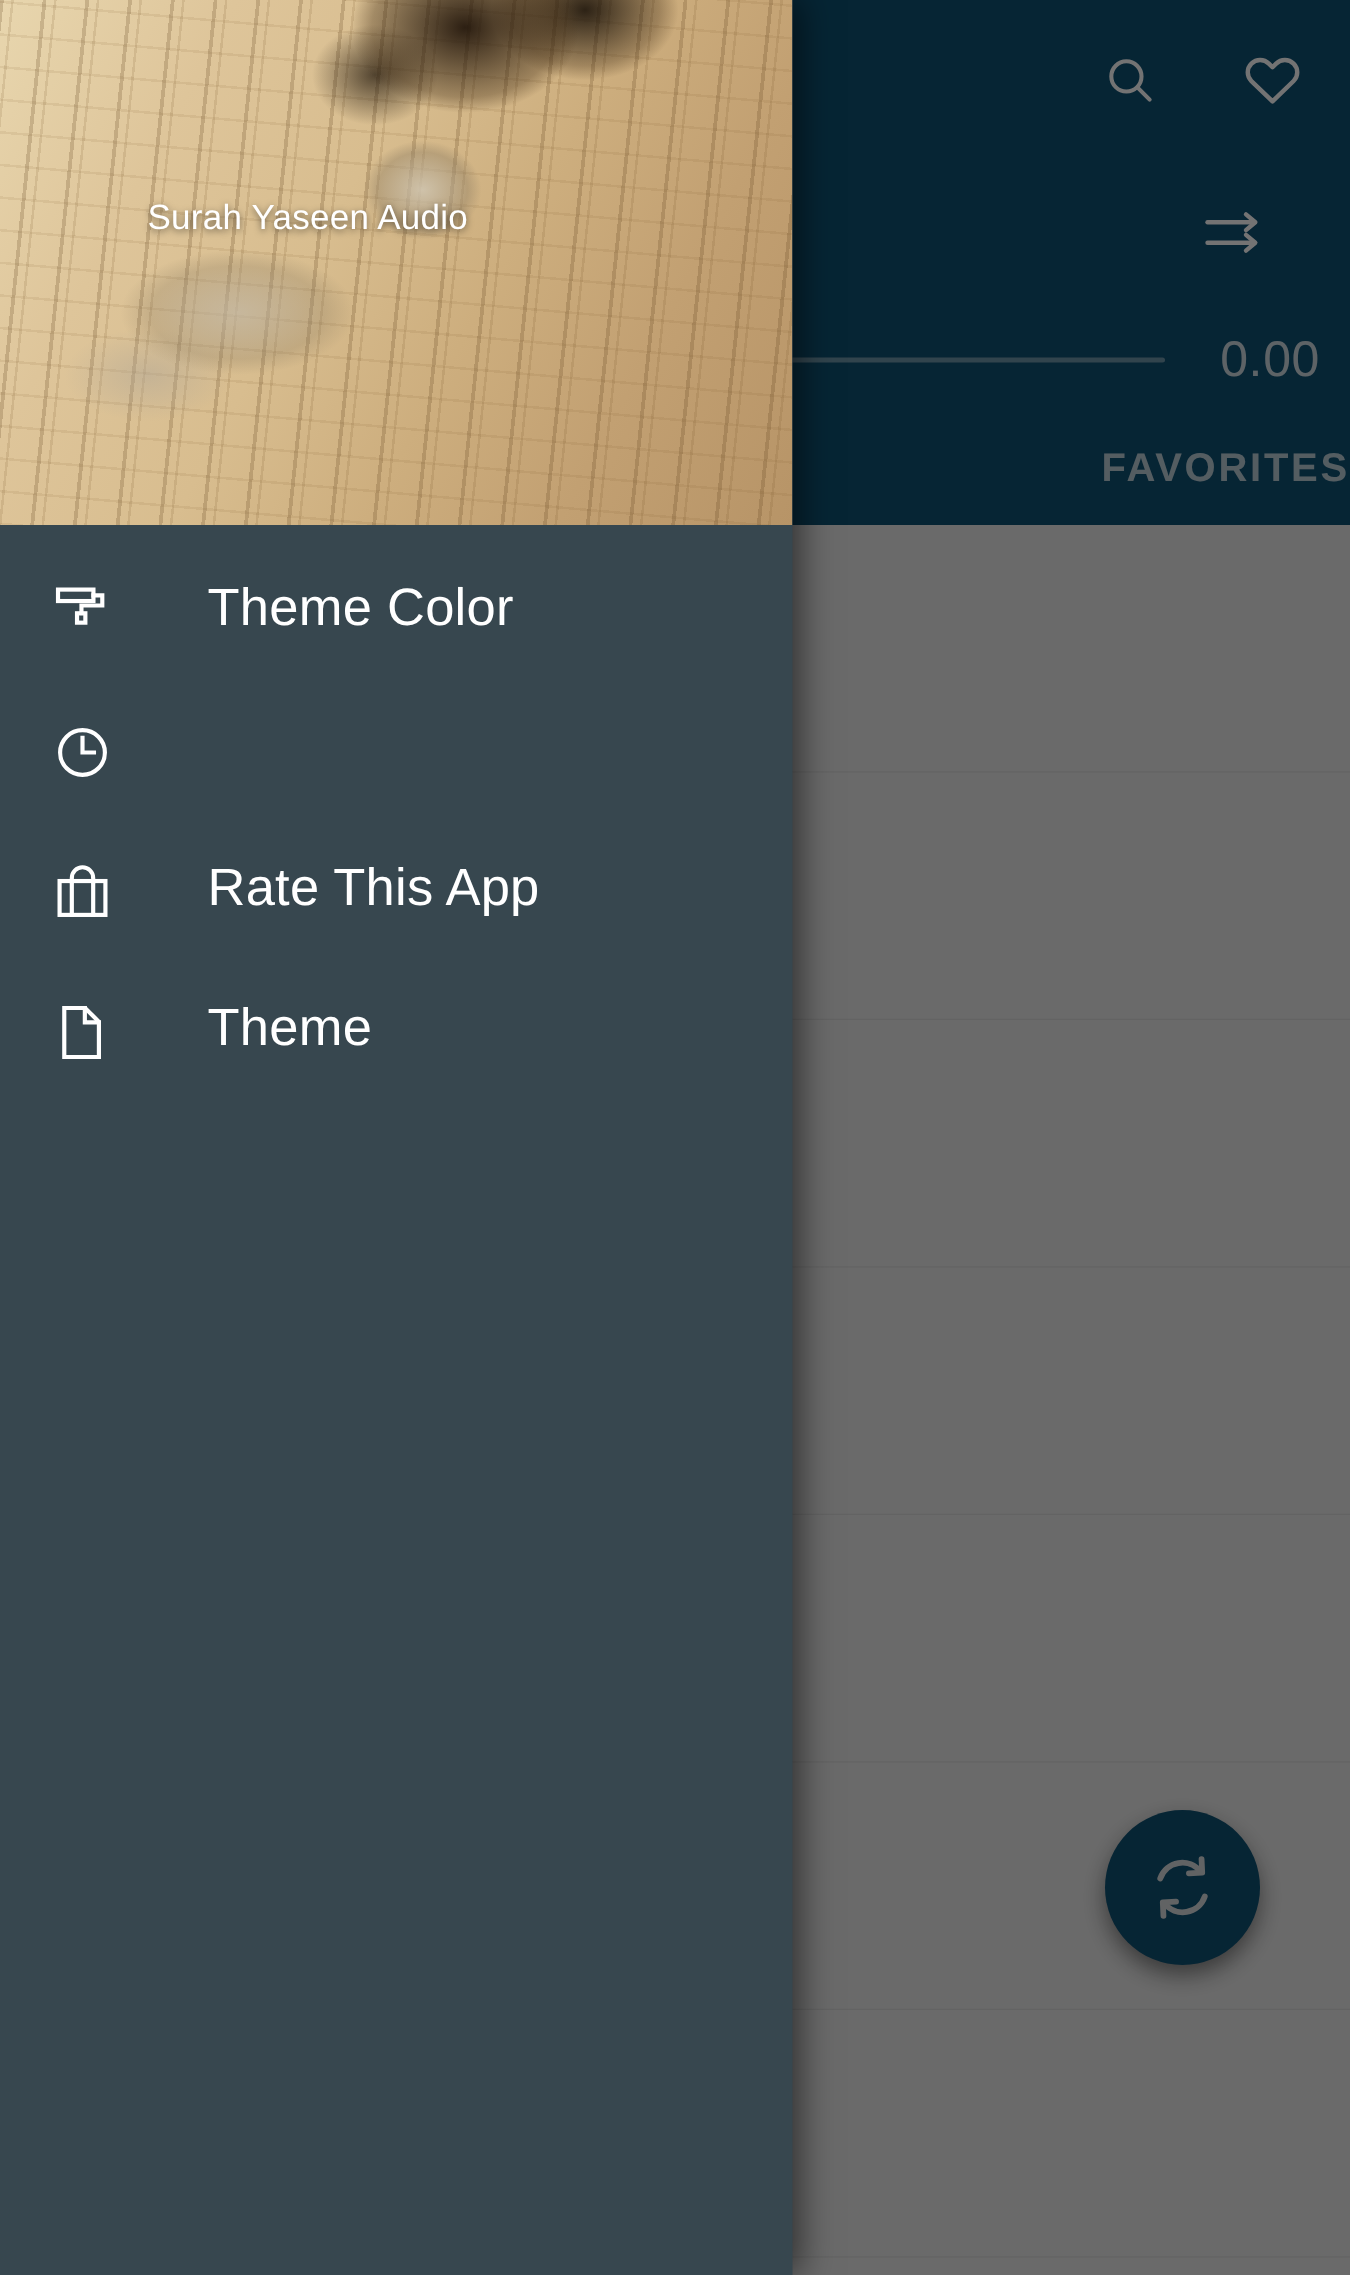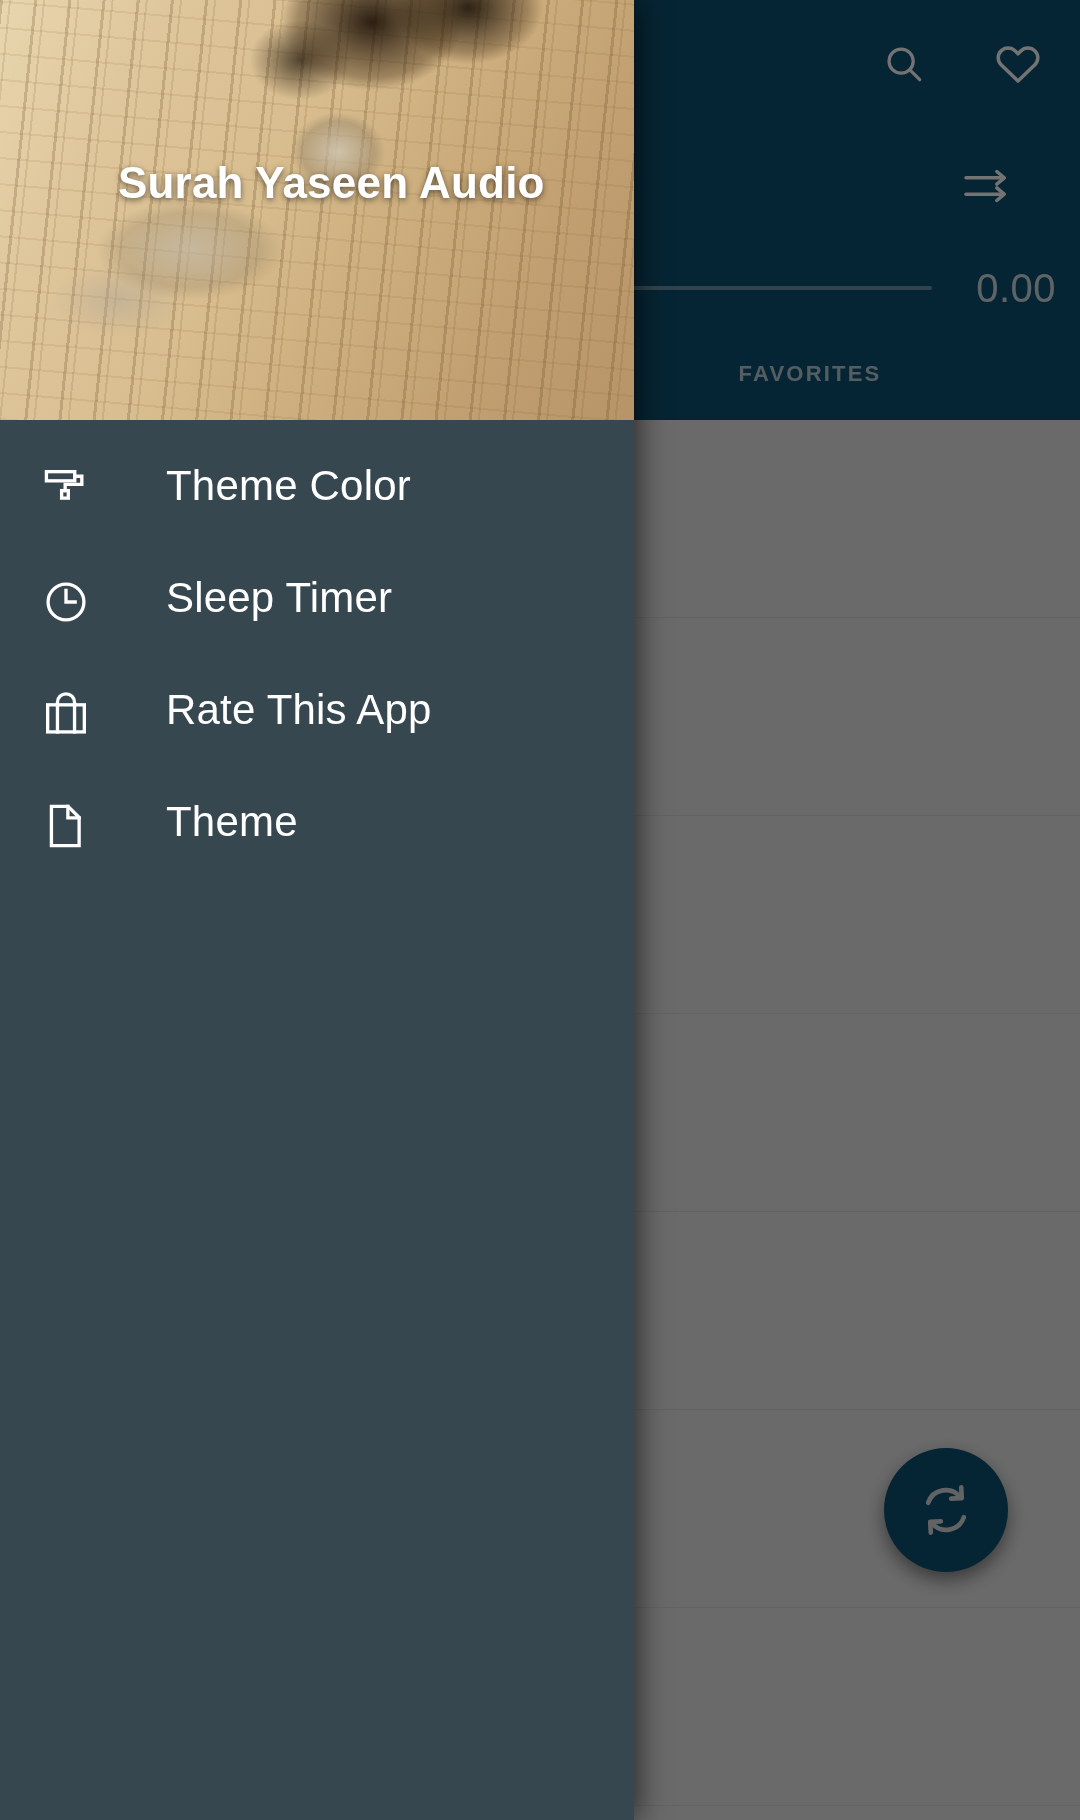--- a/index.html
+++ b/index.html
@@ -92,22 +92,22 @@
     position: absolute;
     left: 0;
     right: 0;
     bottom: 0;
     height: 92px;
     display: flex;
     align-items: center;
   }
   .tab {
     flex: 1 1 0;
-    text-align: center;
-    font-size: 22px;
+    text-align: right;
+    font-size: 32px;
     font-weight: bold;
     letter-spacing: 2.2px;
     color: rgba(255,255,255,0.72);
     text-transform: uppercase;
   }
   .tab.active { color: #ffffff; }
 
   
   #content-list {
     position: absolute;
@@ -182,22 +182,22 @@
       repeating-linear-gradient(5deg,
         rgba(120,84,38,0.10) 0px, rgba(120,84,38,0.10) 2px,
         rgba(0,0,0,0) 2px, rgba(0,0,0,0) 26px),
       
       linear-gradient(118deg, #e8d6ae 0%, #dec59a 22%, #d8bd8f 42%, #cdae7e 60%, #c2a072 78%, #b79467 100%);
   }
   #drawer-header-title {
     position: absolute;
     left: 118px;
     top: 158px;
-    font-size: 44px;
-    font-weight: bold;
+    font-size: 28px;
+    font-weight: normal;
     color: #ffffff;
     text-shadow: 0 2px 6px rgba(0,0,0,0.55);
     letter-spacing: 0.2px;
     white-space: nowrap;
   }
 
   #drawer-menu {
     padding-top: 42px;
   }
   .drawer-item {
@@ -309,21 +309,20 @@
         <span class="drawer-item-label">Theme Color</span>
       </div>
 
       <div class="drawer-item">
         <span class="drawer-item-icon">
           <svg width="50" height="50" viewBox="0 0 24 24" fill="none" stroke="#ffffff" stroke-width="1.6" stroke-linecap="square">
             <circle cx="12" cy="12" r="8.6"></circle>
             <polyline points="12,6.4 12,12 16.4,12"></polyline>
           </svg>
         </span>
-        <span class="drawer-item-label">Sleep Timer</span>
       </div>
 
       <div class="drawer-item">
         <span class="drawer-item-icon">
           <svg width="50" height="50" viewBox="0 0 24 24" fill="none" stroke="#ffffff" stroke-width="1.6" stroke-linecap="square" stroke-linejoin="miter">
             <rect x="3.2" y="7.6" width="17.6" height="13.0"></rect>
             <path d="M7.9 7.6V6.4a4.1 4.1 0 0 1 8.2 0v1.2"></path>
             <line x1="7.9" y1="7.6" x2="7.9" y2="20.6"></line>
             <line x1="16.1" y1="7.6" x2="16.1" y2="20.6"></line>
           </svg>

